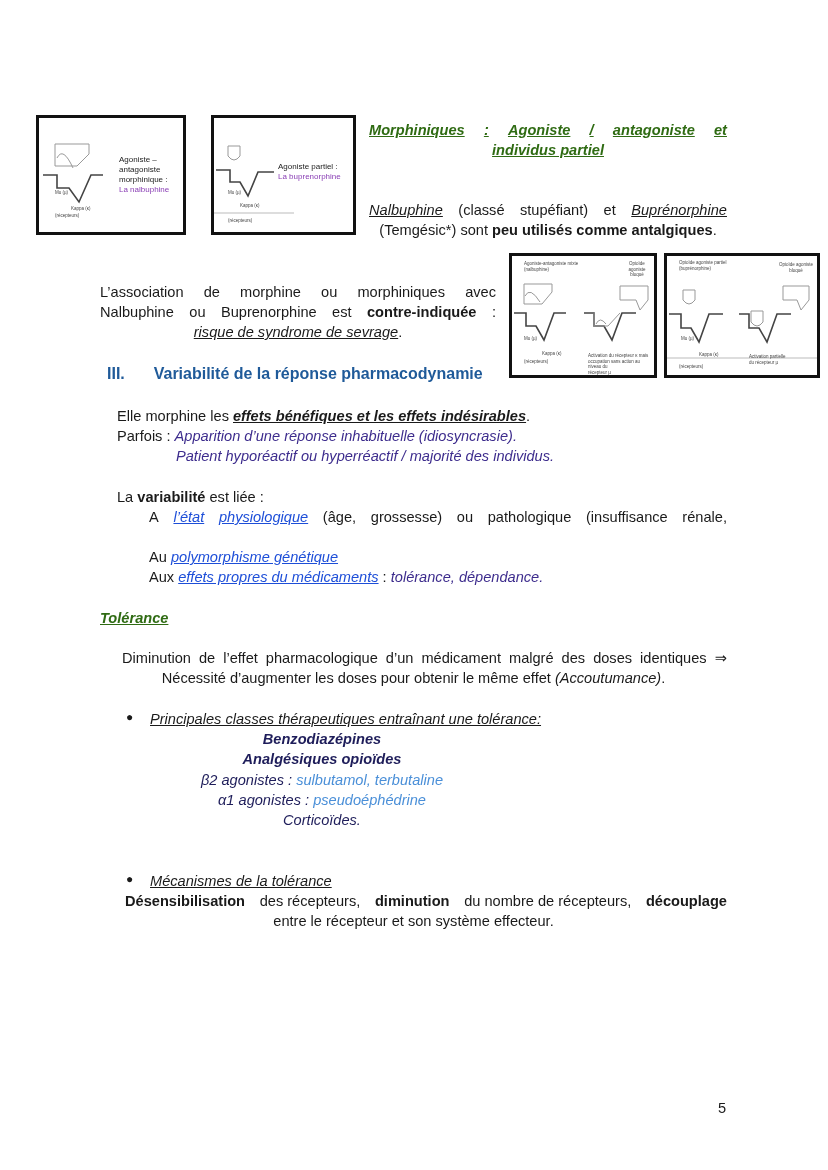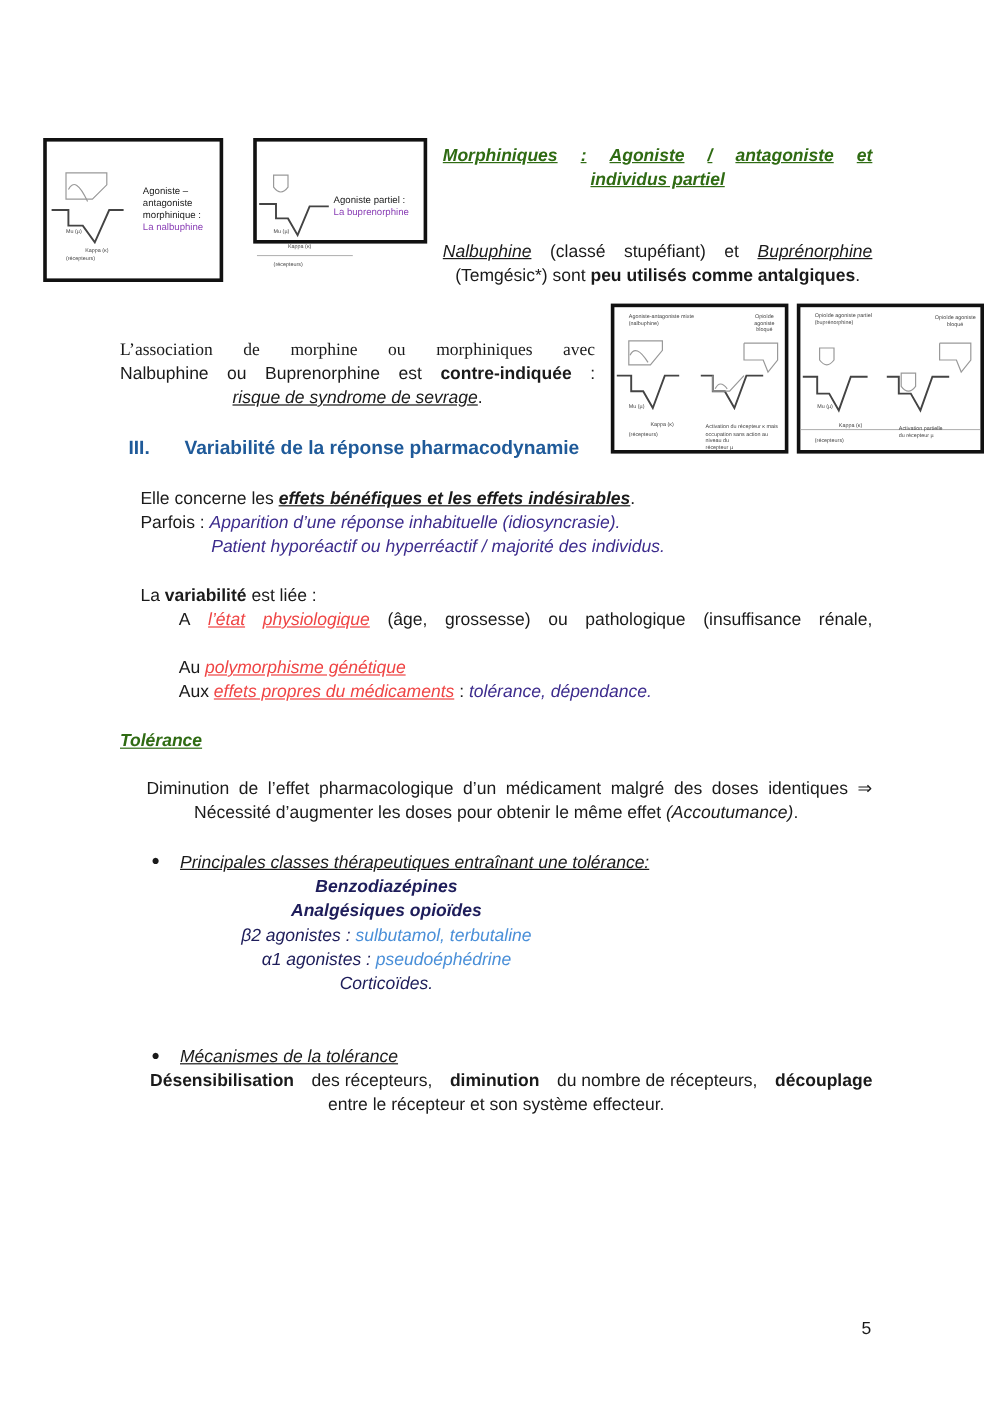--- a/index.html
+++ b/index.html
@@ -9,21 +9,21 @@
   .fig { position: absolute; border: 3px solid #111; background: #fff; box-sizing: border-box; }
   .fig svg { position: absolute; left: 0; top: 0; }
   .lbl { position: absolute; font-size: 9px; line-height: 11px; color: #222; }
   .tiny { position: absolute; font-size: 4.5px; line-height: 5.5px; color: #444; }
   .green-head { color: #2f6b13; font-weight: bold; font-style: italic; text-decoration: underline; }
   .line { position: absolute; white-space: nowrap; line-height: 20px; }
   .bold { font-weight: bold; }
   .ital { font-style: italic; }
   .ul { text-decoration: underline; }
   .violet { color: #3d2c8d; font-style: italic; }
-  .link { color: #ef4444; font-style: italic; text-decoration: underline; }
+  .link { color: #1d4ed8; font-style: italic; text-decoration: underline; }
   .navy-bold { color: #1e1d5a; font-weight: bold; font-style: italic; }
   .navy-it { color: #1e1d5a; font-style: italic; }
   .lightblue { color: #4a8fd8; font-style: italic; }
   .section-title { color: #1f5a99; font-weight: bold; font-size: 16px; }
   .bullet { position: absolute; font-size: 12px; }
 </style>
 </head>
 <body>
 
 <div class="fig" style="left:36px;top:115px;width:150px;height:120px;">
@@ -36,21 +36,21 @@
   <div class="tiny" style="left:32px;top:88px;">Kappa (κ)</div>
   <div class="tiny" style="left:16px;top:95px;">(récepteurs)</div>
   <div class="lbl" style="left:80px;top:37px;font-size:8px;line-height:10px;">
     <div>Agoniste –</div>
     <div>antagoniste</div>
     <div>morphinique :</div>
     <div class="purple" style="color:#8a3fb5">La nalbuphine</div>
   </div>
 </div>
 
-<div class="fig" style="left:211px;top:115px;width:145px;height:88px;">
+<div class="fig" style="left:211px;top:115px;width:145px;height:120px;">
   <svg width="139" height="114">
     <polyline points="2,52 16,52 16,64 26,64 34,78 44,54 60,54" fill="none" stroke="#444" stroke-width="1.6"></polyline>
     <path d="M14,28 L26,28 L26,38 Q20,46 14,38 Z" fill="none" stroke="#999" stroke-width="1"></path>
     <line x1="0" y1="95" x2="80" y2="95" stroke="#aaa" stroke-width="0.8"></line>
   </svg>
   <div class="tiny" style="left:14px;top:72px;">Mu (µ)</div>
   <div class="tiny" style="left:26px;top:85px;">Kappa (κ)</div>
   <div class="tiny" style="left:14px;top:100px;">(récepteurs)</div>
   <div class="lbl" style="left:64px;top:44px;font-size:8px;line-height:10px;">
     <div>Agoniste partiel :</div>
@@ -131,21 +131,21 @@
   <div class="tiny" style="left:14px;top:80px;">Mu (µ)</div>
   <div class="tiny" style="left:32px;top:96px;">Kappa (κ)</div>
   <div class="tiny" style="left:12px;top:108px;">(récepteurs)</div>
   <div class="tiny" style="left:82px;top:98px;">
     <div>Activation partielle</div>
     <div>du récepteur µ</div>
   </div>
 </div>
 
 <div class="abs" style="left:100px;top:282px;width:396px;line-height:20px;">
-  <div style="display:flex;justify-content:space-between;font-family:Liberation Serif, serif;">
+  <div style="display:flex;justify-content:space-between;">
     <span>L’association</span>
     <span>de</span>
     <span>morphine</span>
     <span>ou</span>
     <span>morphiniques</span>
     <span>avec</span>
   </div>
   <div style="display:flex;justify-content:space-between;">
     <span>Nalbuphine</span>
     <span>ou</span>
@@ -159,21 +159,21 @@
   </div>
 </div>
 
 <div class="abs section-title" style="left:107px;top:364px;line-height:20px;white-space:nowrap;">
   <span>III.</span>
   <span style="display:inline-block;width:20px;"></span>
   <span>Variabilité de la réponse pharmacodynamie</span>
 </div>
 
 <div class="line" style="left:117px;top:406px;">
-  <span>Elle concerne les </span><span class="bold ital ul">effets bénéfiques et les effets indésirables</span><span>.</span>
+  <span>Elle morphine les </span><span class="bold ital ul">effets bénéfiques et les effets indésirables</span><span>.</span>
 </div>
 <div class="line" style="left:117px;top:426px;">
   <span>Parfois : </span><span class="violet">Apparition d’une réponse inhabituelle (idiosyncrasie).</span>
 </div>
 <div class="line violet" style="left:176px;top:446px;">Patient hyporéactif ou hyperréactif / majorité des individus.</div>
 
 <div class="line" style="left:117px;top:487px;">
   <span>La </span><span class="bold">variabilité</span><span> est liée :</span>
 </div>
 

